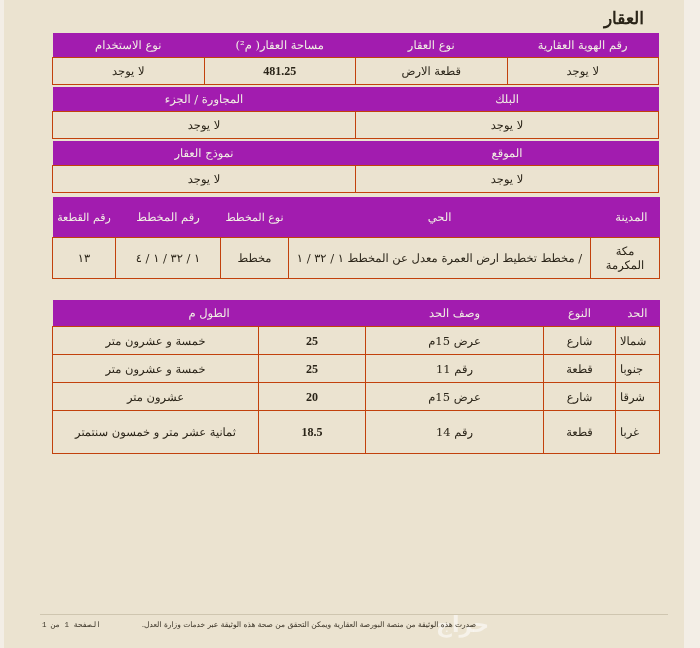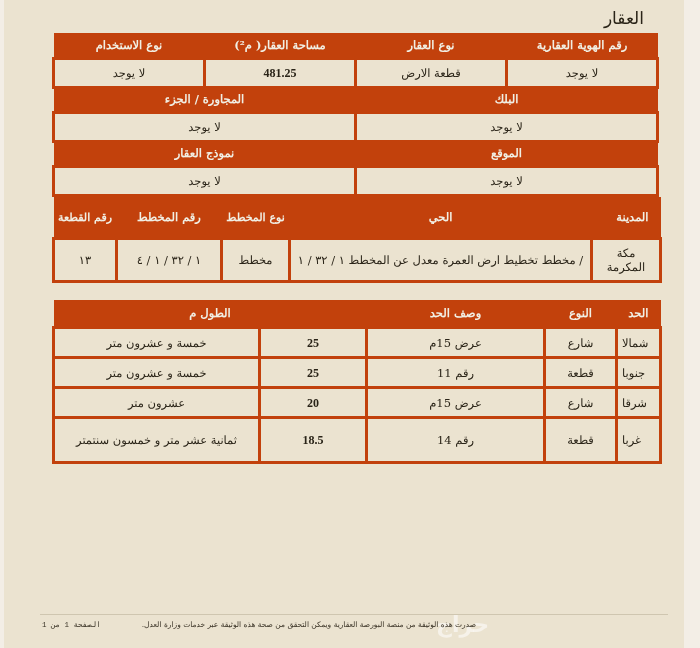--- a/index.html
+++ b/index.html
@@ -8,34 +8,34 @@
       background: #f3eee6;
       font-family: "DejaVu Serif", "Liberation Serif", serif;
       color: #2a2418;
     }
     .page {
       position: absolute; left: 4px; top: 0; width: 680px; height: 648px;
       background: #ebe3d0;
     }
     .section-title {
       position: absolute; right: 40px; top: 8px;
-      font-size: 17px; font-weight: normal; color: #2a2418;
+      font-size: 17px; font-weight: bold; color: #2a2418;
       direction: rtl;
     }
     table {
       position: absolute; left: 48px; width: 607px;
       border-collapse: collapse; direction: rtl; table-layout: fixed;
     }
     th {
-      background: #c2410c; color: #f1efe4;
-      font-weight: bold; font-size: 11.5px; height: 24px; padding: 0 4px;
+      background: #a21caf; color: #f1efe4;
+      font-weight: normal; font-size: 11.5px; height: 24px; padding: 0 4px;
       border: none;
     }
     td {
-      border: 3px solid #c2410c; font-size: 11.5px; text-align: center;
+      border: 1px solid #c2410c; font-size: 11.5px; text-align: center;
       height: 26px; padding: 0 4px; color: #2a2418; line-height: 14px;
     }
     th.two-line { line-height: 11px; font-size: 11px; }
     th.right { text-align: right; padding-right: 12px; }
     .t1 { top: 33px; }
     .t2 { top: 87px; }
     .t3 { top: 141px; }
     .t4 { top: 197px; }
     .t4 th { height: 40px; }
     .t4 td { height: 40px; }

